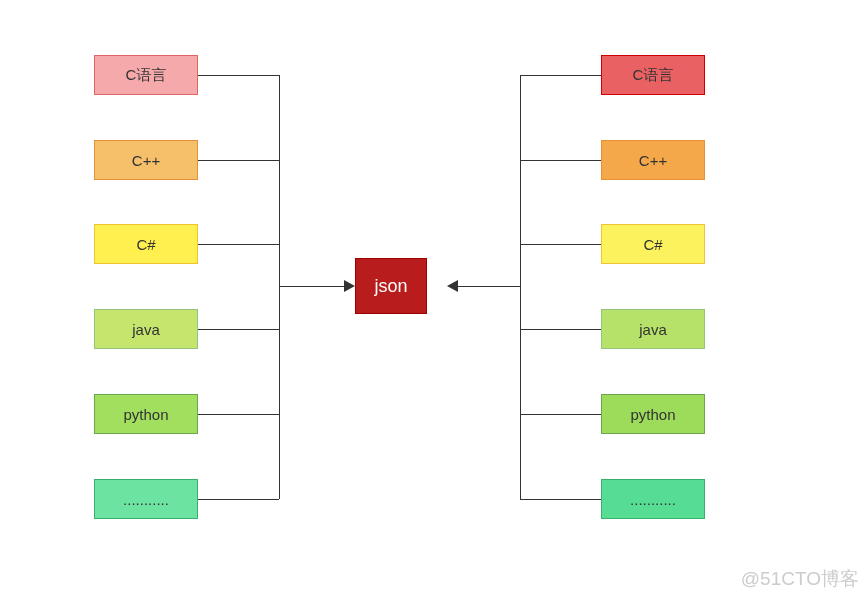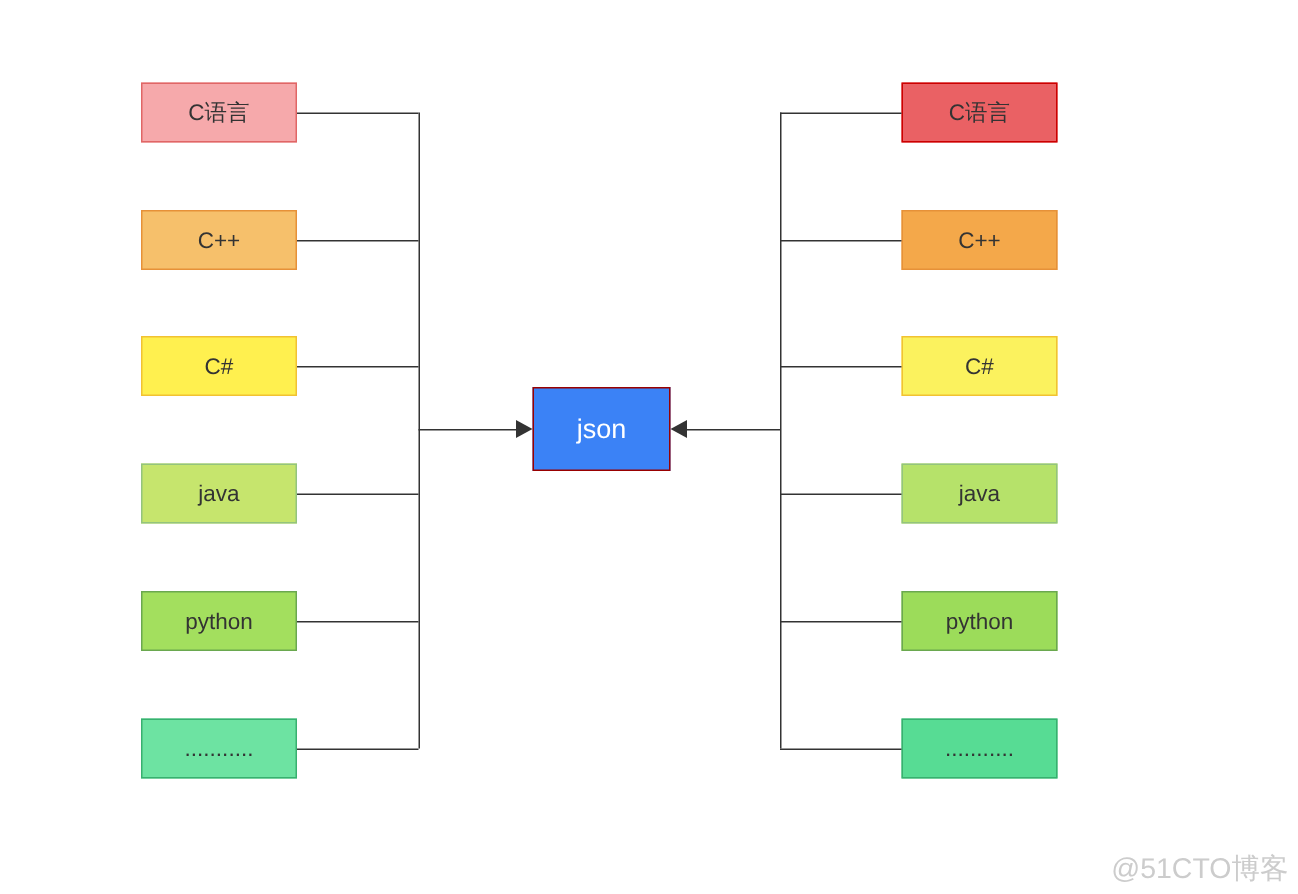--- a/index.html
+++ b/index.html
@@ -73,19 +73,19 @@
     <div class="box" style="left: 601px; top: 224px; background: rgb(251, 242, 94); border-color: rgb(241, 194, 50);">C#</div>
     <div class="conn hline" style="left: 520px; top: 244px; width: 81px;"></div>
     <div class="box" style="left: 601px; top: 309px; background: rgb(182, 226, 106); border-color: rgb(147, 196, 125);">java</div>
     <div class="conn hline" style="left: 520px; top: 329px; width: 81px;"></div>
     <div class="box" style="left: 601px; top: 394px; background: rgb(156, 220, 90); border-color: rgb(106, 168, 79);">python</div>
     <div class="conn hline" style="left: 520px; top: 414px; width: 81px;"></div>
     <div class="box" style="left: 601px; top: 479px; background: rgb(87, 220, 148); border-color: rgb(56, 176, 111);">...........</div>
     <div class="conn hline" style="left: 520px; top: 499px; width: 81px;"></div>
     <div class="conn vline" style="left: 279px; top: 75px; height: 424px;"></div>
     <div class="conn vline" style="left: 520px; top: 75px; height: 424px;"></div>
-    <div class="box center-box" style="left: 355px; top: 258px; width: 92px; height: 56px; background: #3b82f6; border-color: rgb(153, 0, 0);">json</div>
+    <div class="box center-box" style="left: 355px; top: 258px; width: 72px; height: 56px; background: #b91c1c; border-color: rgb(153, 0, 0);">json</div>
     <div class="conn hline" style="left: 279px; top: 286px; width: 65px;"></div>
     <div class="arrow arrow-right" style="left: 344px; top: 280px;"></div>
     <div class="conn hline" style="left: 458px; top: 286px; width: 62px;"></div>
     <div class="arrow arrow-left" style="left: 447px; top: 280px;"></div>
   </div>
 <div class="watermark">@51CTO博客</div>
 
 </body></html>

